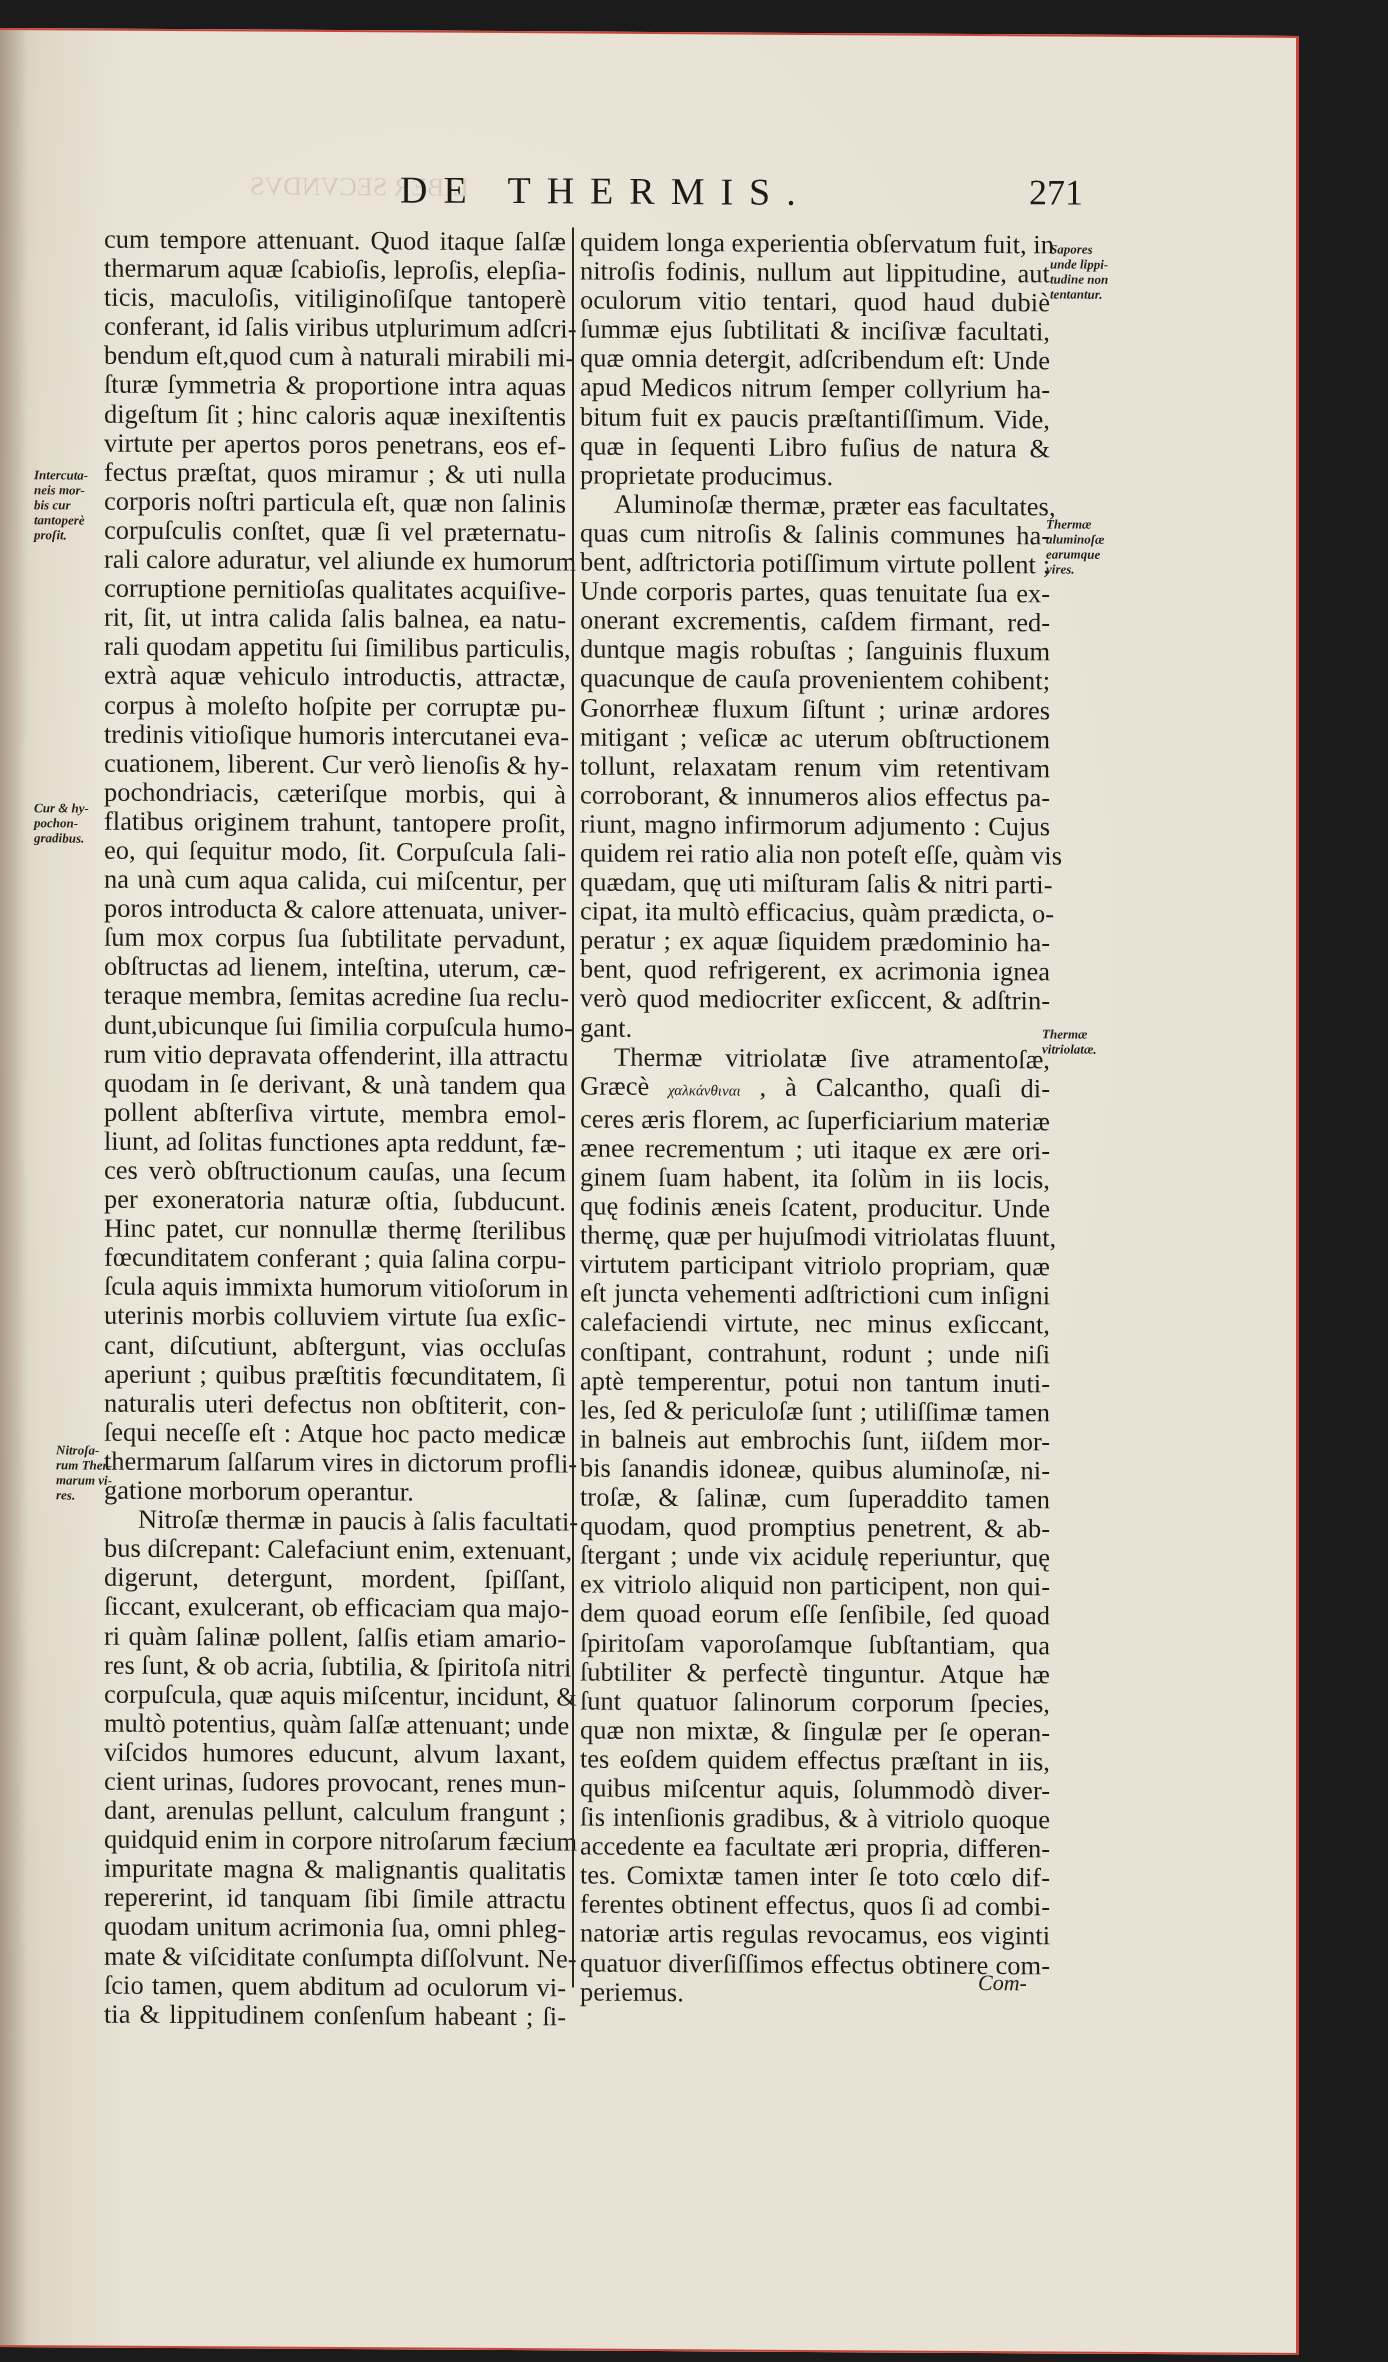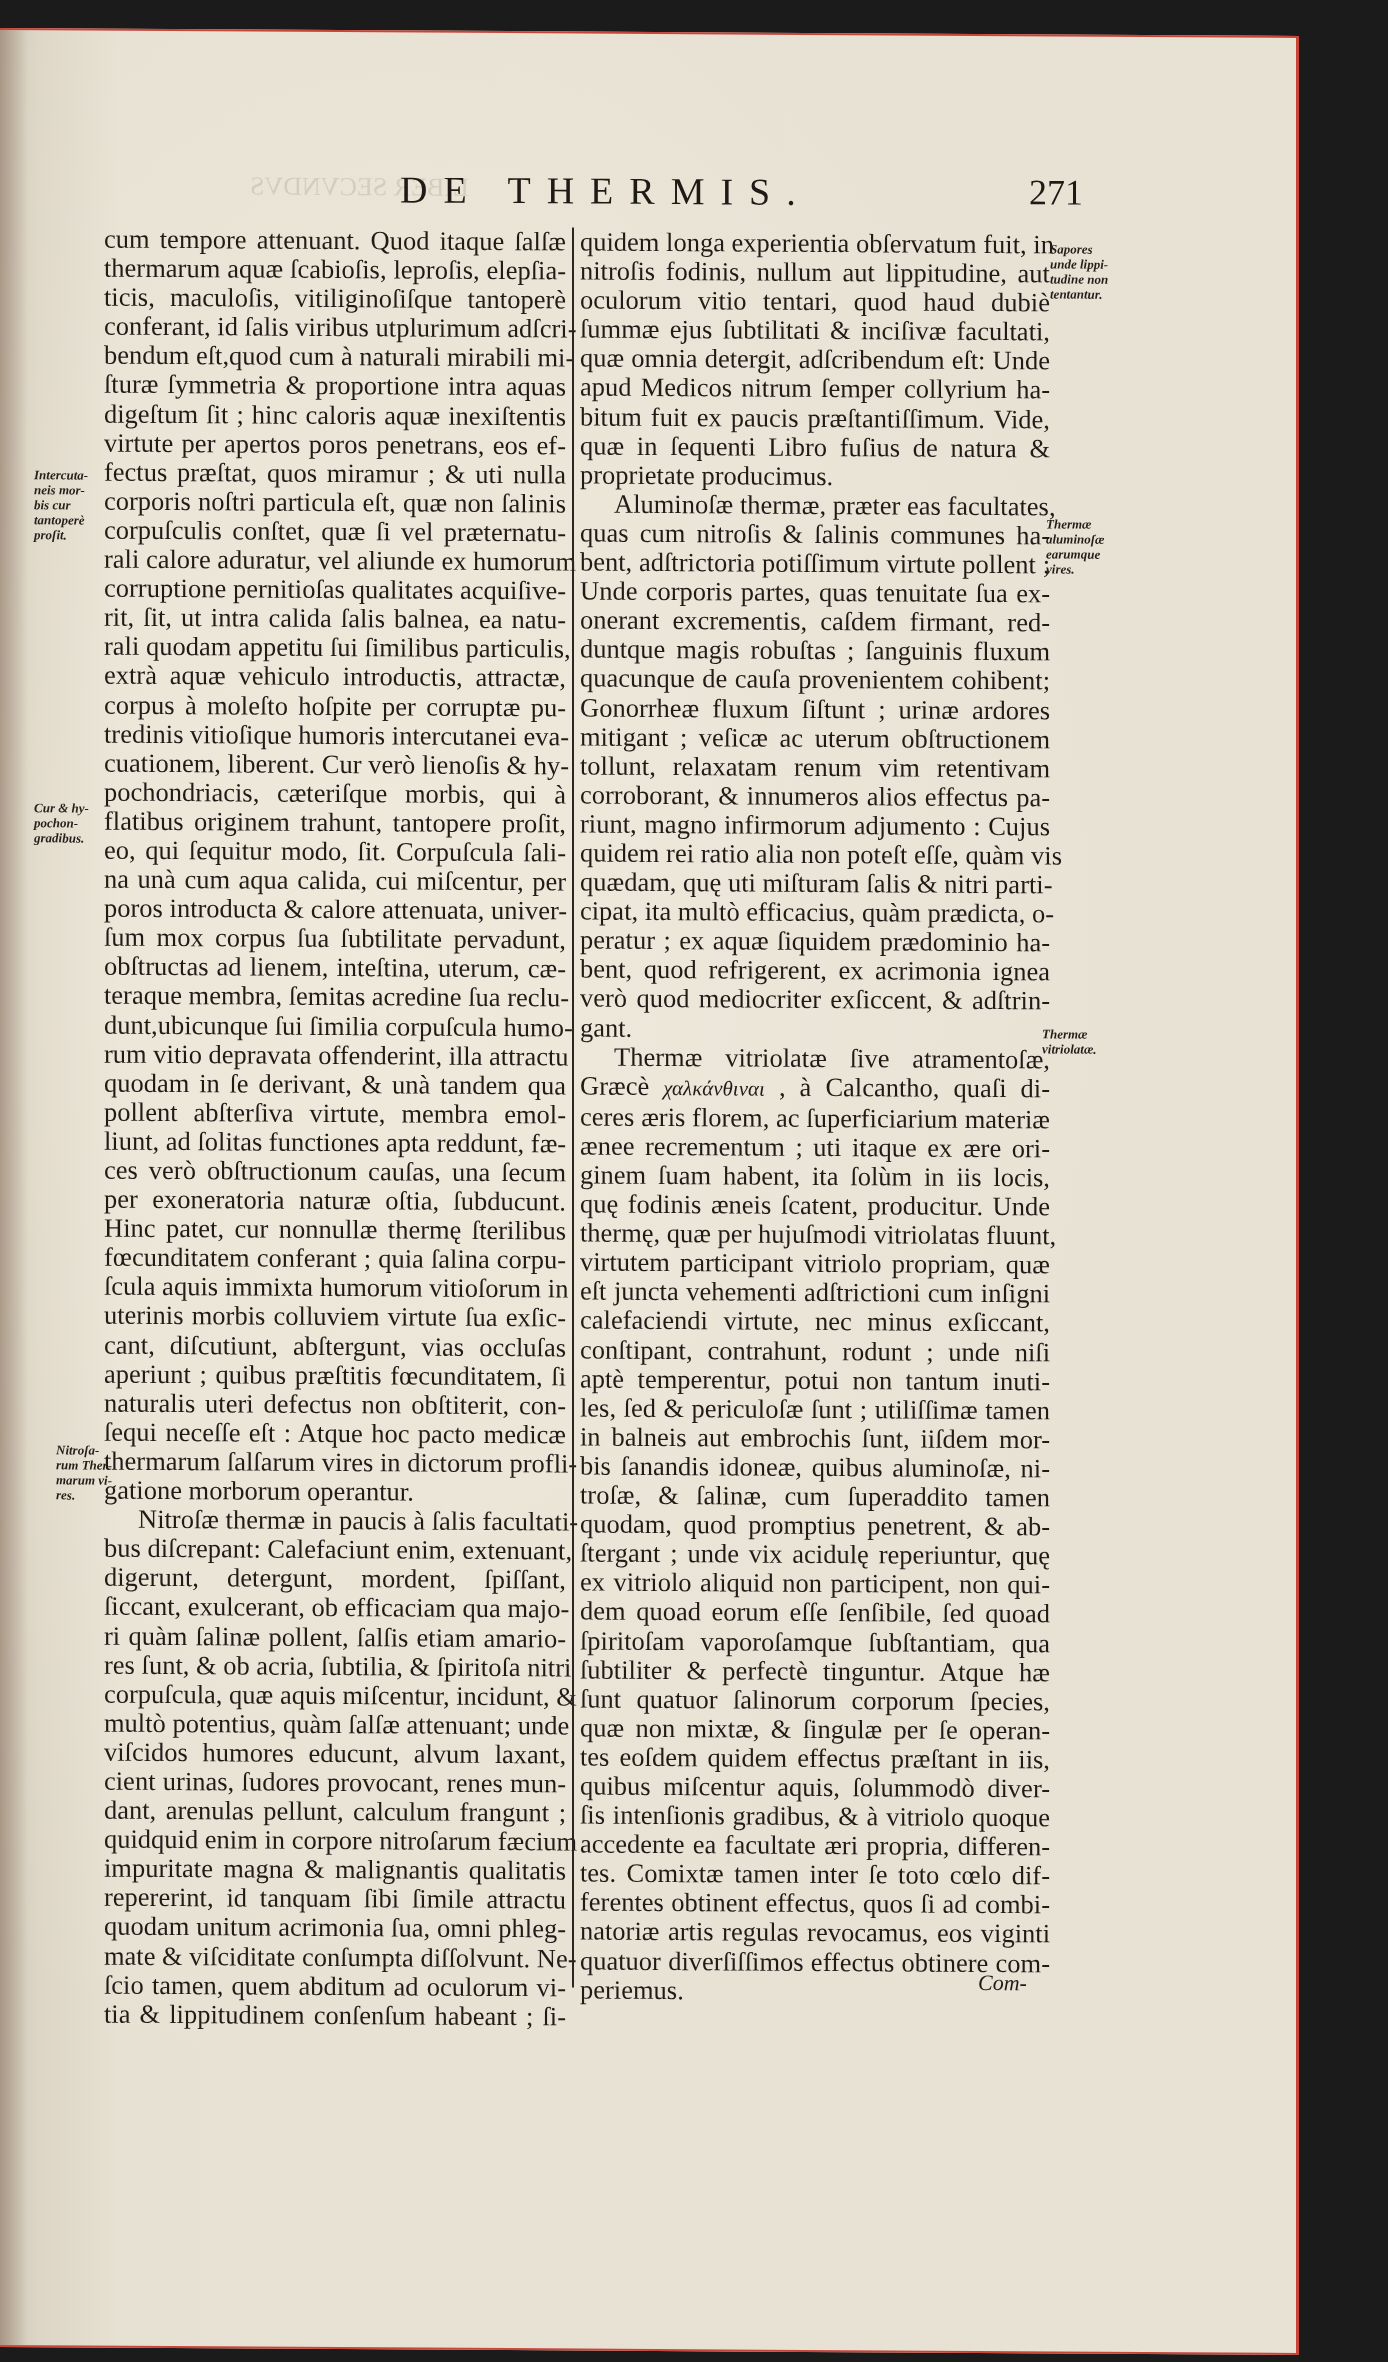--- a/index.html
+++ b/index.html
@@ -45,21 +45,21 @@
   }
   .col-left { left: 104px; width: 462px; }
   .col-right { left: 580px; width: 470px; }
   .col-rule {
     position: absolute; left: 572px; top: 194px; width: 2px; height: 1760px;
     background: #2a2520;
   }
   .line { display: block; white-space: nowrap; text-align-last: justify; }
   .line.last { text-align-last: left; }
   .indent { padding-left: 34px; }
-  .greek { font-style: italic; font-size: 21px; }
+  .greek { font-style: italic; font-size: 15px; }
   .margin-note {
     position: absolute;
     font-size: 13px; line-height: 15px; color: #231e19;
     font-weight: bold;
     font-style: italic;
   }
   .margin-note span { display: block; white-space: nowrap; }
   .catchword {
     position: absolute; left: 978px; top: 1934px;
     font-size: 22px; font-style: italic; font-weight: normal; color: #1f1b17;

